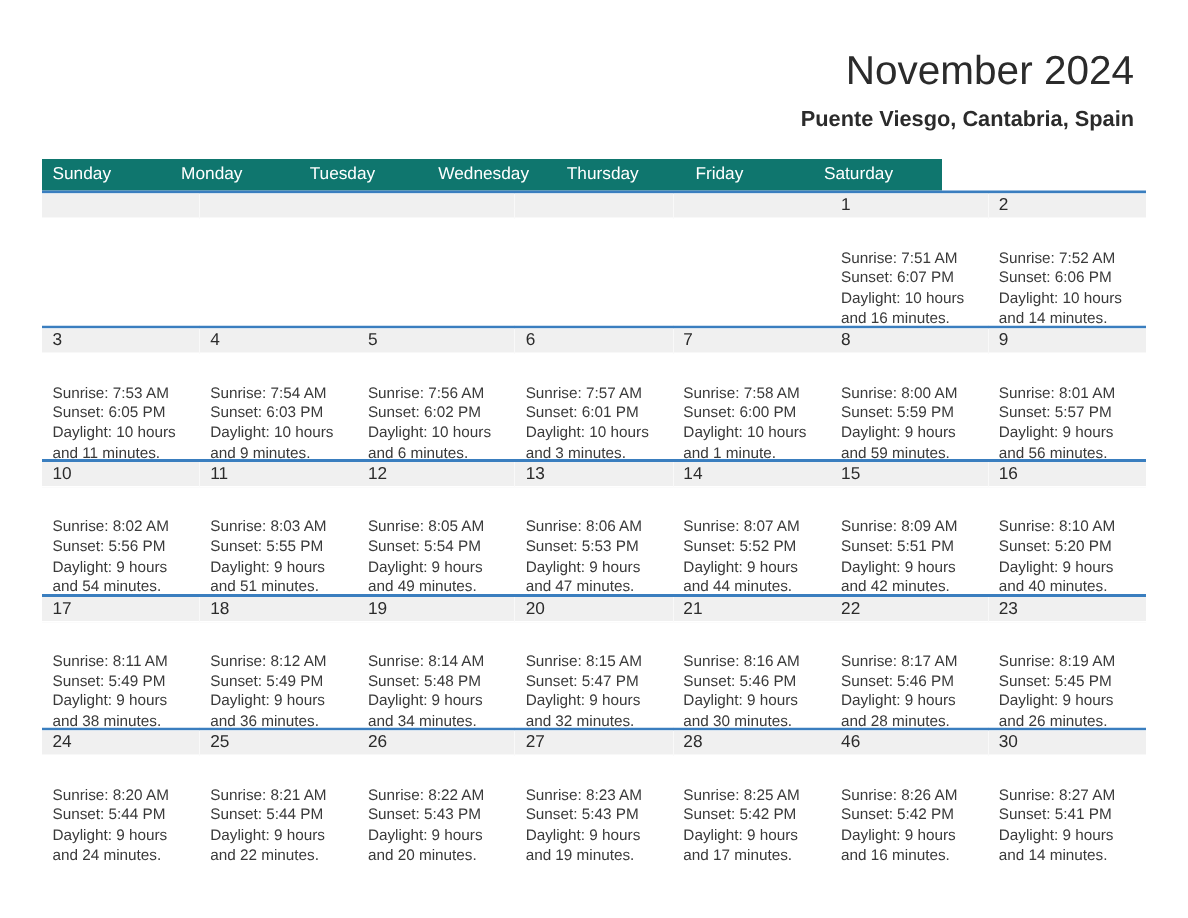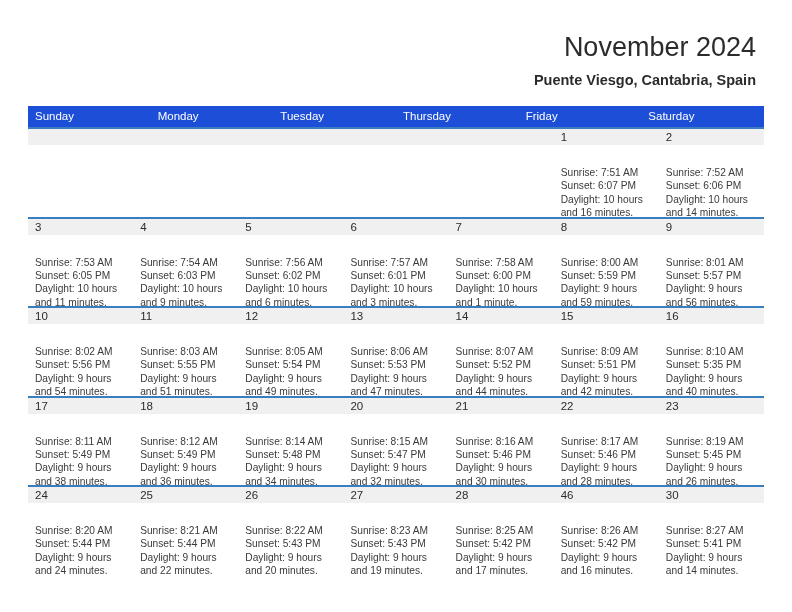--- a/index.html
+++ b/index.html
@@ -93,23 +93,23 @@
 
   
   .calendar {
     position: absolute;
     left: 28px;
     top: 106px;
     width: 736px;
   }
   .weekhead {
     display: flex;
-    width: 736px;
+    width: 600px;
     height: 21px;
-    background: #1d4ed8;
+    background: #0f766e;
   }
   .weekhead .wh-cell {
     flex: 1 1 0;
     color: #ffffff;
     font-size: 11.5px;
     line-height: 21px;
     padding-left: 7px;
     white-space: nowrap;
     overflow: hidden;
   }
@@ -171,20 +171,21 @@
     </div>
 
   </div>
 
   <div class="calendar">
 
     <div class="weekhead">
       <div class="wh-cell">Sunday</div>
       <div class="wh-cell">Monday</div>
       <div class="wh-cell">Tuesday</div>
+      <div class="wh-cell">Wednesday</div>
       <div class="wh-cell">Thursday</div>
       <div class="wh-cell">Friday</div>
       <div class="wh-cell">Saturday</div>
     </div>
 
     <div class="week">
       <div class="daycell empty">
         <div class="numband">
             <span class="daynum"></span>
           </div>
@@ -409,21 +410,21 @@
           <div>Daylight: 9 hours</div>
           <div>and 42 minutes.</div>
         </div>
       </div>
       <div class="daycell filled">
         <div class="numband">
             <span class="daynum">16</span>
           </div>
         <div class="dayinfo">
           <div>Sunrise: 8:10 AM</div>
-          <div>Sunset: 5:35 PM</div>
+          <div>Sunset: 5:20 PM</div>
           <div>Daylight: 9 hours</div>
           <div>and 40 minutes.</div>
         </div>
       </div>
     </div>
 
     <div class="week">
       <div class="daycell filled">
         <div class="numband">
             <span class="daynum">17</span>

